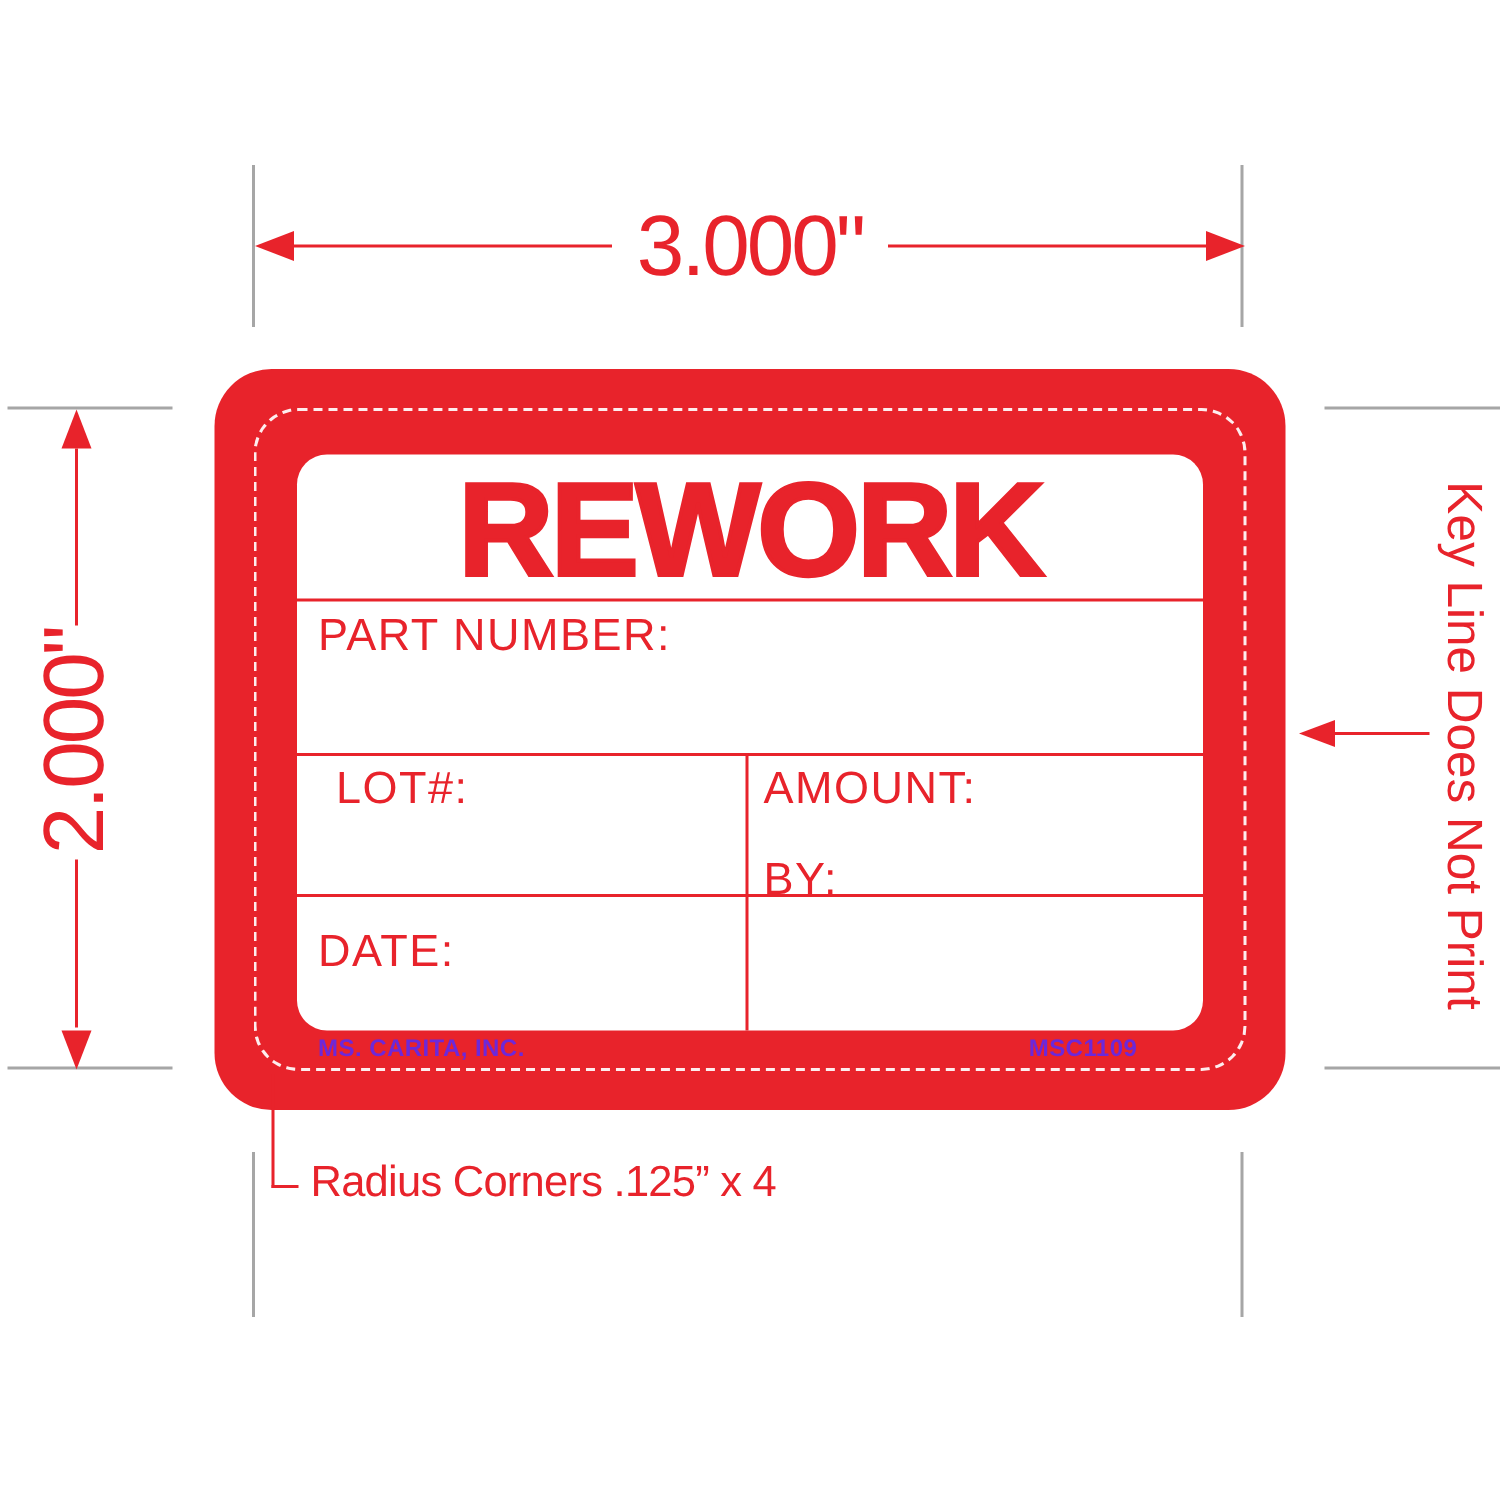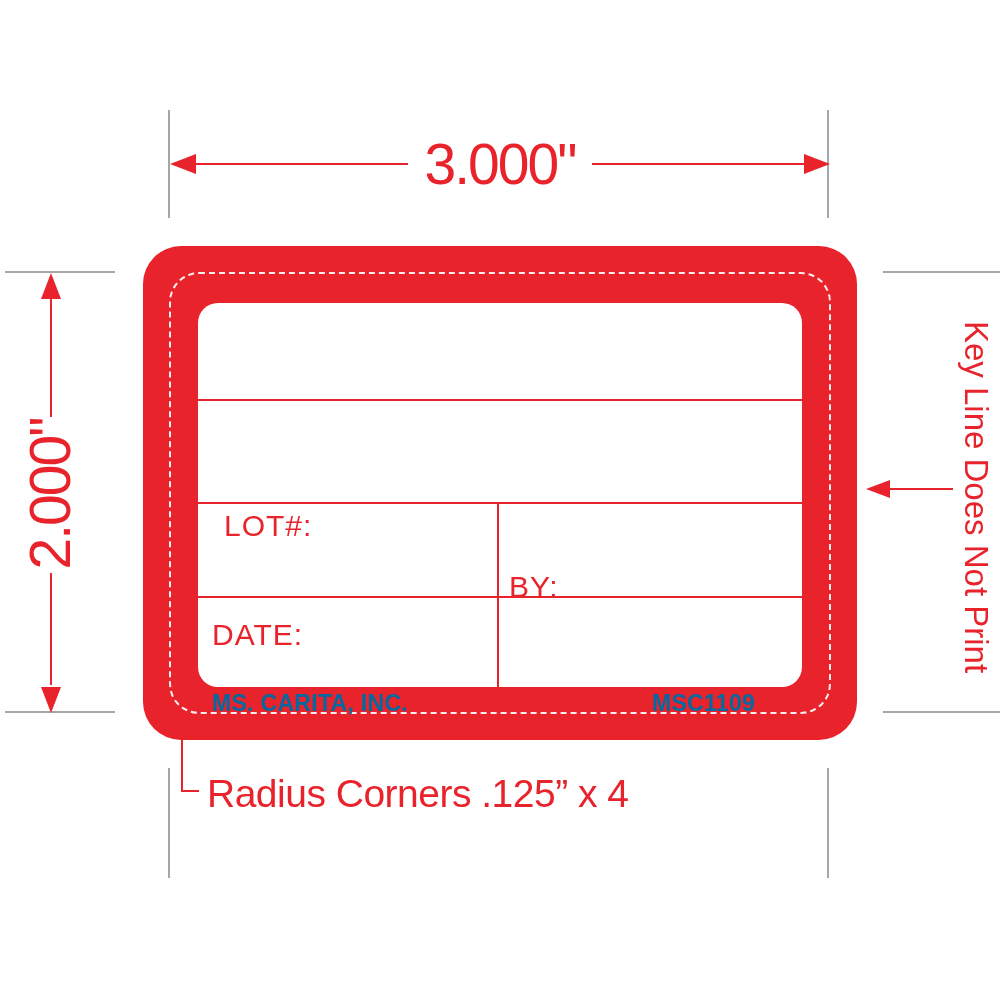--- a/index.html
+++ b/index.html
@@ -26,21 +26,21 @@
   .note-text{position:absolute;color:var(--red);white-space:nowrap;}
 
   
   .bleed{position:absolute;left:143px;top:246px;width:714px;height:494px;background:var(--red);border-radius:38px;}
   .keyline{position:absolute;left:169px;top:272px;width:662px;height:442px;border:2px dashed rgba(255,255,255,.92);border-radius:30px;}
   .panel{position:absolute;left:198px;top:303px;width:604px;height:384px;background:#ffffff;border-radius:20px;}
   .title{position:absolute;left:198px;top:309px;width:604px;text-align:center;color:var(--red);
          font-size:88px;font-weight:bold;letter-spacing:-2px;line-height:1;-webkit-text-stroke:2.5px var(--red);}
   .rule{position:absolute;background:var(--red);}
   .field{position:absolute;color:var(--red);font-size:30px;letter-spacing:1px;line-height:1;}
-  .footer-text{position:absolute;color:#0369a1;font-size:23px;font-weight:bold;letter-spacing:.3px;line-height:1;}
+  .footer-text{position:absolute;color:#6d28d9;font-size:16px;font-weight:bold;letter-spacing:.3px;line-height:1;}
 </style>
 </head>
 <body>
 
 <div id="canvas">
 
   <div class="guide" style="left:168px;top:110px;width:2px;height:108px"></div>
   <div class="guide" style="left:827px;top:110px;width:2px;height:108px"></div>
   <div class="guide" style="left:5px;top:271px;width:110px;height:2px"></div>
   <div class="guide" style="left:5px;top:711px;width:110px;height:2px"></div>
@@ -58,34 +58,37 @@
   <div class="arrow up" style="left:41px;top:273px"></div>
   <div class="dimline" style="left:50px;top:299px;width:2px;height:118px"></div>
   <div class="dim-text" style="left:50px;top:494px;transform:translate(-50%,-50%) rotate(-90deg)">2.000"</div>
   <div class="dimline" style="left:50px;top:573px;width:2px;height:112px"></div>
   <div class="arrow down" style="left:41px;top:687px"></div>
 
   <div class="bleed"></div>
   <div class="keyline"></div>
   <div class="panel"></div>
 
+  <div class="title">REWORK</div>
 
   <div class="rule" style="left:198px;top:399px;width:604px;height:2px"></div>
   <div class="rule" style="left:198px;top:502px;width:604px;height:2px"></div>
   <div class="rule" style="left:198px;top:596px;width:604px;height:2px"></div>
   <div class="rule" style="left:497px;top:502px;width:2px;height:185px"></div>
 
+  <div class="field" style="left:212px;top:409px">PART NUMBER:</div>
   <div class="field" style="left:224px;top:511px">LOT#:</div>
+  <div class="field" style="left:509px;top:511px">AMOUNT:</div>
   <div class="field" style="left:212px;top:620px">DATE:</div>
   <div class="field" style="left:509px;top:572px">BY:</div>
 
   <div class="footer-text" style="left:212px;top:692px">MS. CARITA, INC.</div>
-  <div class="footer-text" style="left:652px;top:692px;width:140px;text-align:left">MSC1109</div>
+  <div class="footer-text" style="left:652px;top:692px;width:140px;text-align:center">MSC1109</div>
 
   <div class="note-text" style="left:976px;top:497px;font-size:33px;transform:translate(-50%,-50%) rotate(90deg)">Key Line Does Not Print</div>
   <div class="dimline" style="left:890px;top:488px;width:63px;height:2px"></div>
   <div class="arrow left small" style="left:866px;top:480px"></div>
 
   <div class="dimline" style="left:181px;top:716px;width:2px;height:76px"></div>
   <div class="dimline" style="left:181px;top:790px;width:18px;height:2px"></div>
-  <div class="note-text" style="left:207px;top:772px;font-size:39px;letter-spacing:-0.5px">Radius Corners .125” x 4</div>
+  <div class="note-text" style="left:207px;top:772px;font-size:29px;letter-spacing:-0.5px">Radius Corners .125” x 4</div>
 
 </div>
 
 </body></html>

